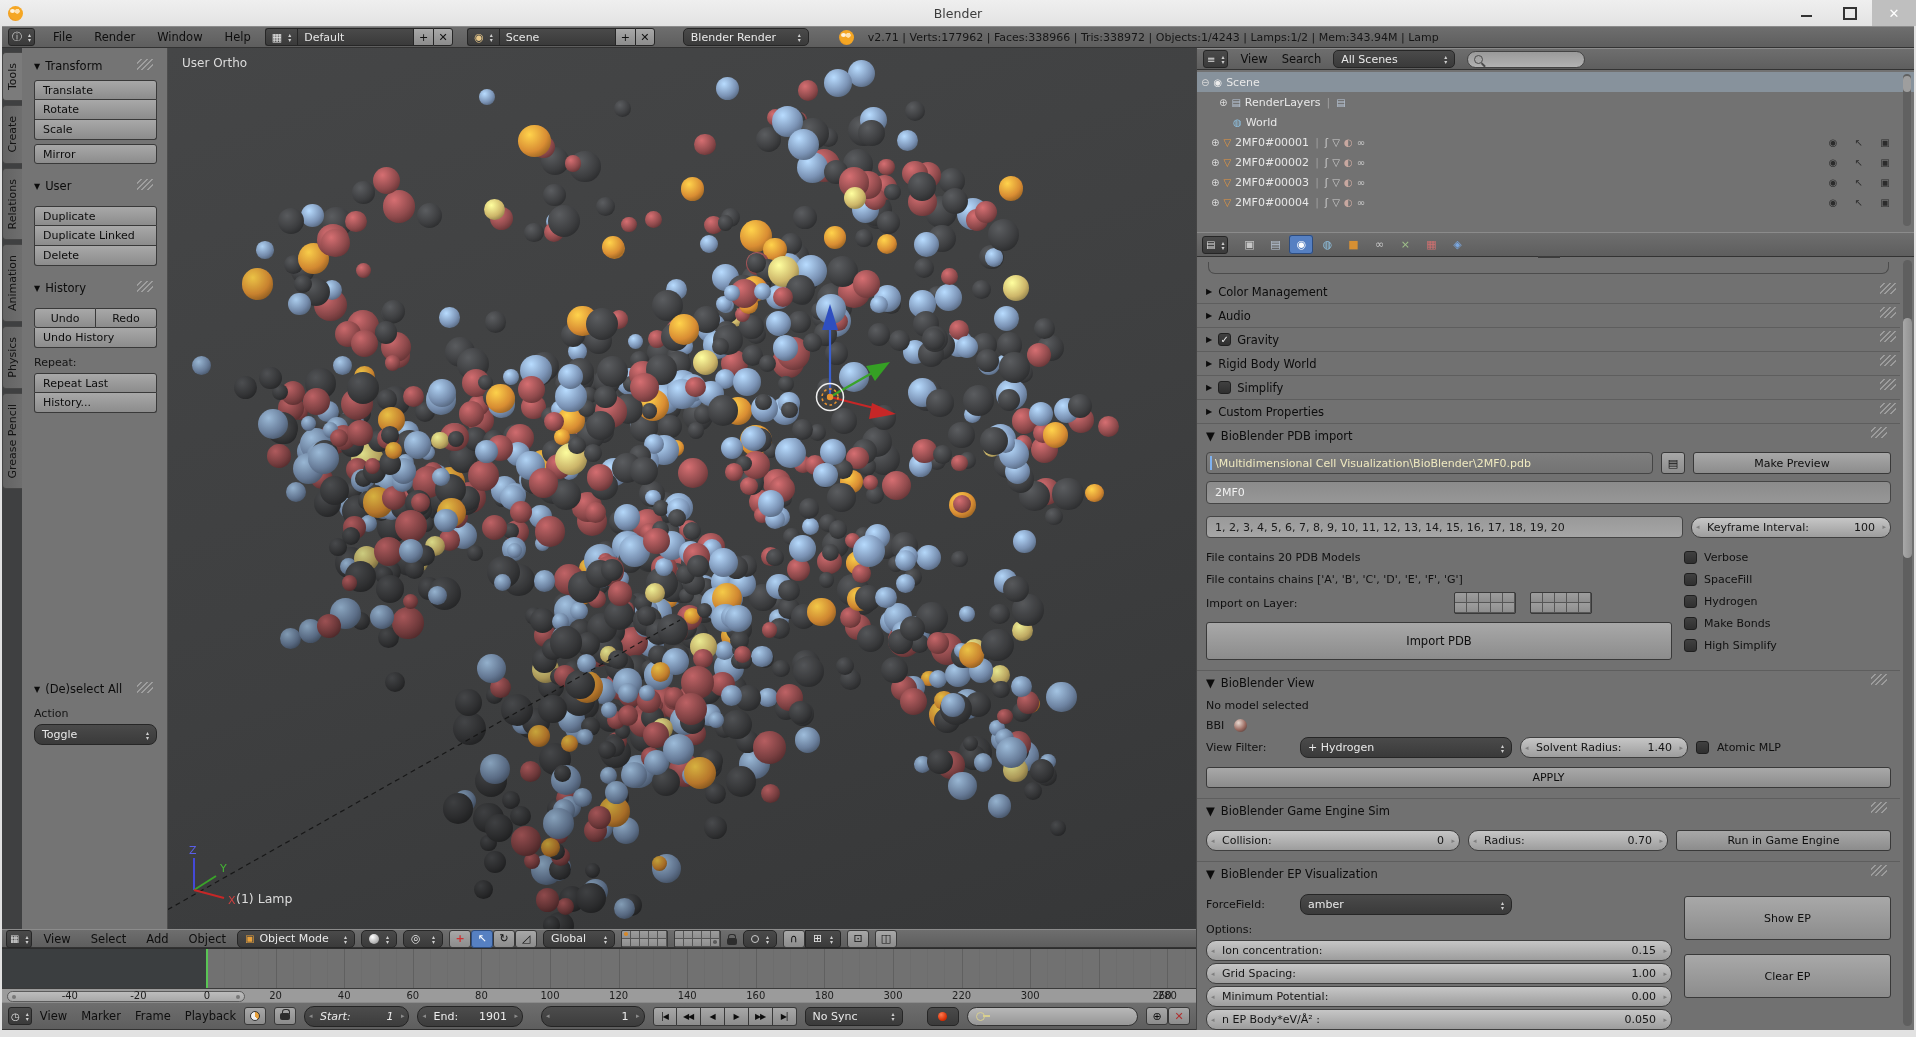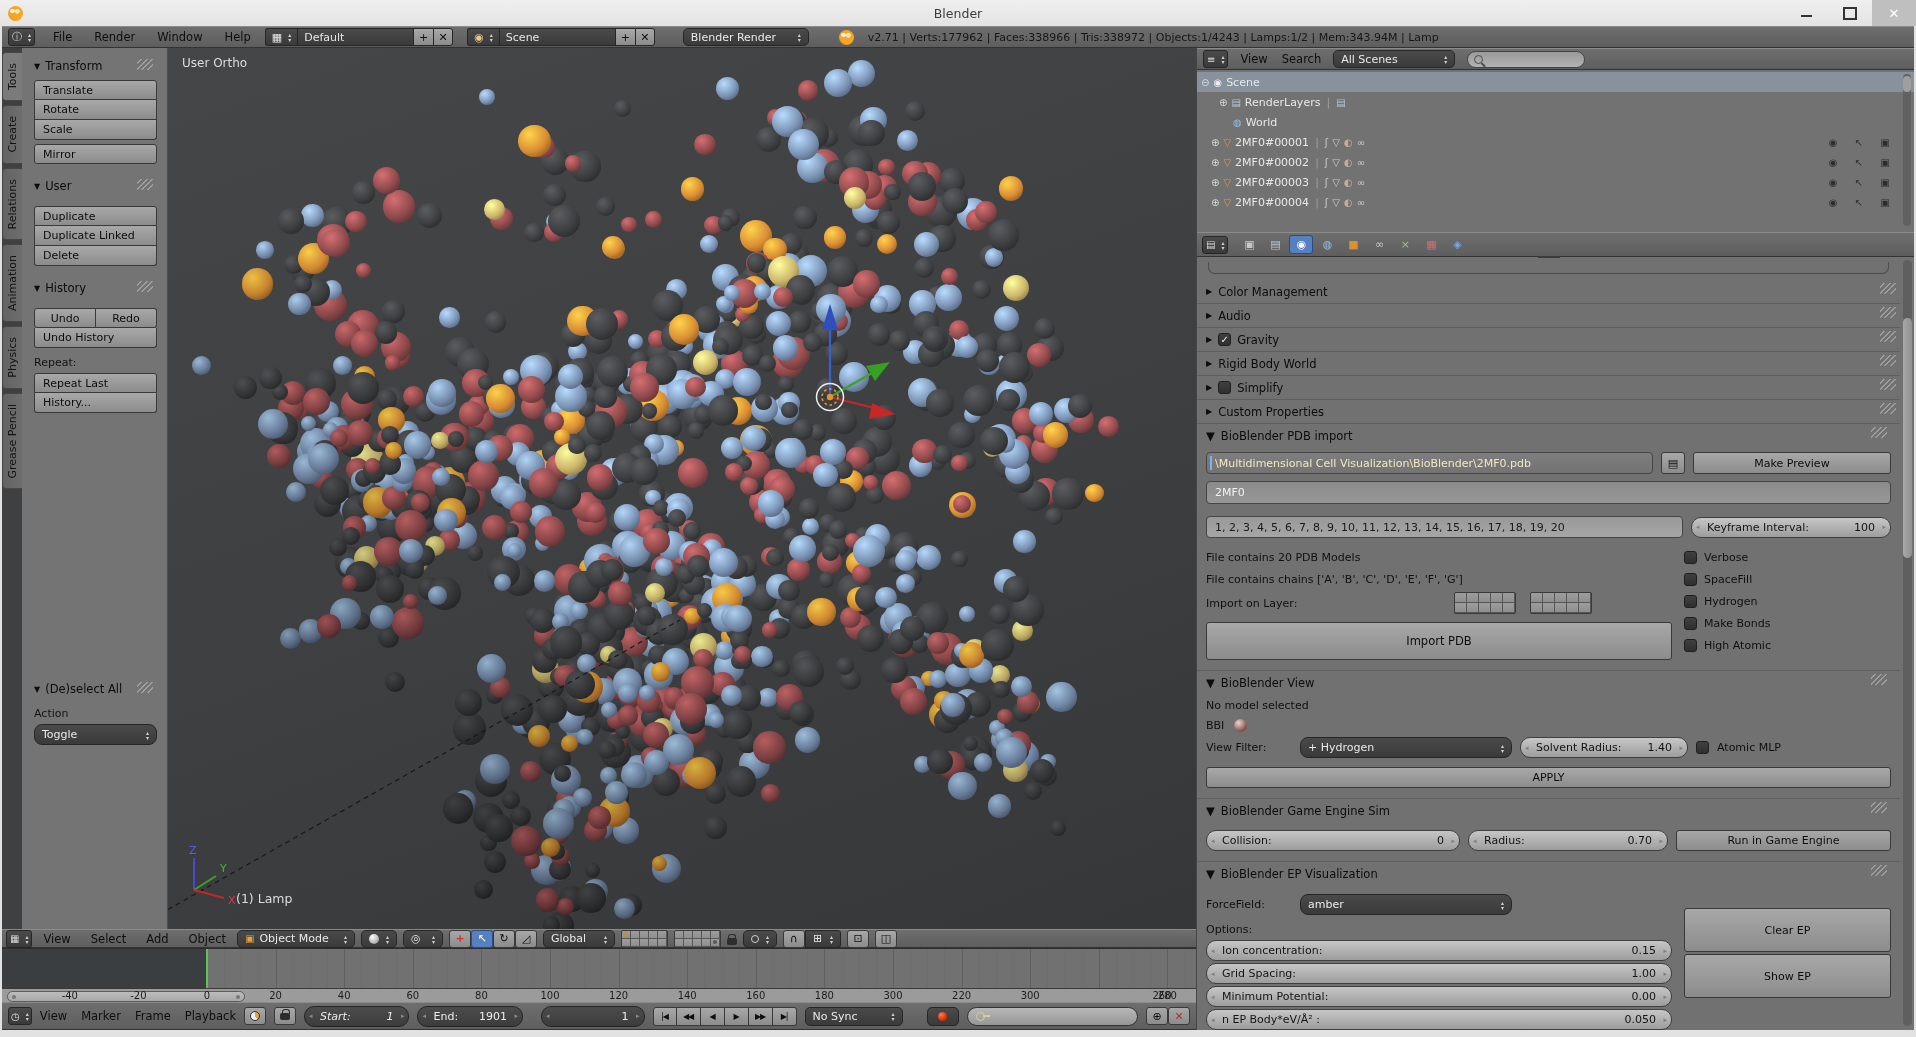--- a/index.html
+++ b/index.html
@@ -1822,21 +1822,21 @@
                 <div class="cbrow">
                   <span class="cb"></span>
                   <span>Hydrogen</span>
                 </div>
                 <div class="cbrow">
                   <span class="cb"></span>
                   <span>Make Bonds</span>
                 </div>
                 <div class="cbrow">
                   <span class="cb"></span>
-                  <span>High Atomic</span>
+                  <span>High Simplify</span>
                 </div>
               </div>
           </div>
         </div>
 
         <div class="psec-open">
           <div class="phead">
               <span class="tri">▼</span>
               <span>BioBlender View</span>
               <span class="hatch"></span>
@@ -1910,22 +1910,22 @@
                     <span class="lab">Minimum Potential:</span>
                     <span class="val">0.00</span>
                   </div>
                   <div class="pill">
                     <span class="lab">n EP Body*eV/Å² :</span>
                     <span class="val">0.050</span>
                   </div>
                 </div>
             </div>
             <div>
+              <div class="btn" style="height:44px;margin-top:2px;">Show EP</div>
               <div class="btn" style="height:44px;margin-top:14px;">Clear EP</div>
-              <div class="btn" style="height:44px;margin-top:2px;">Show EP</div>
             </div>
           </div>
         </div>
 
       </div>
       <div class="vscroll"></div>
     </div>
 
   </div>
 </div>

